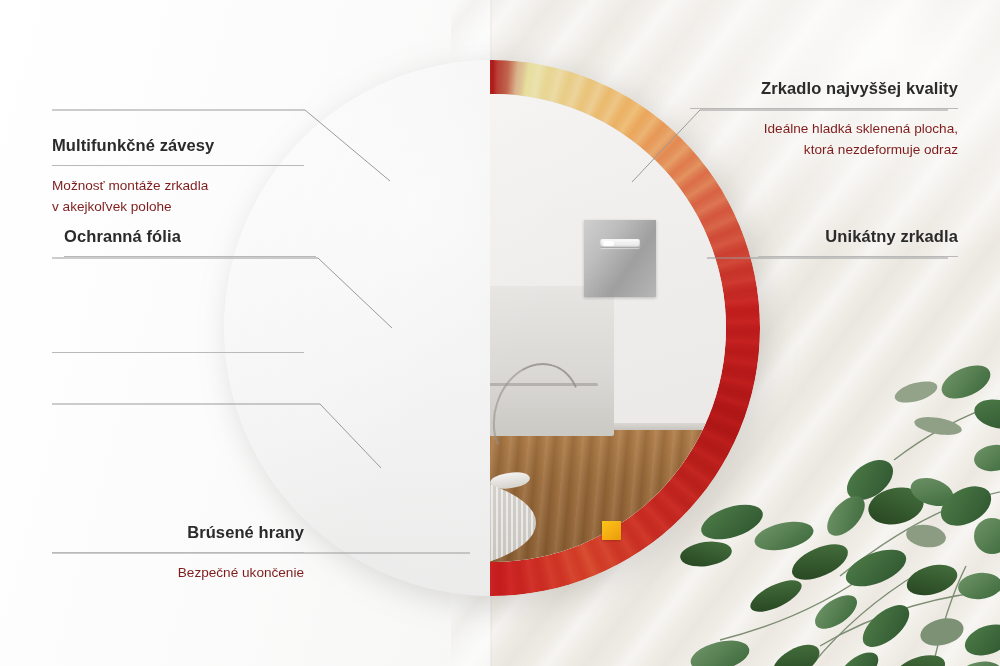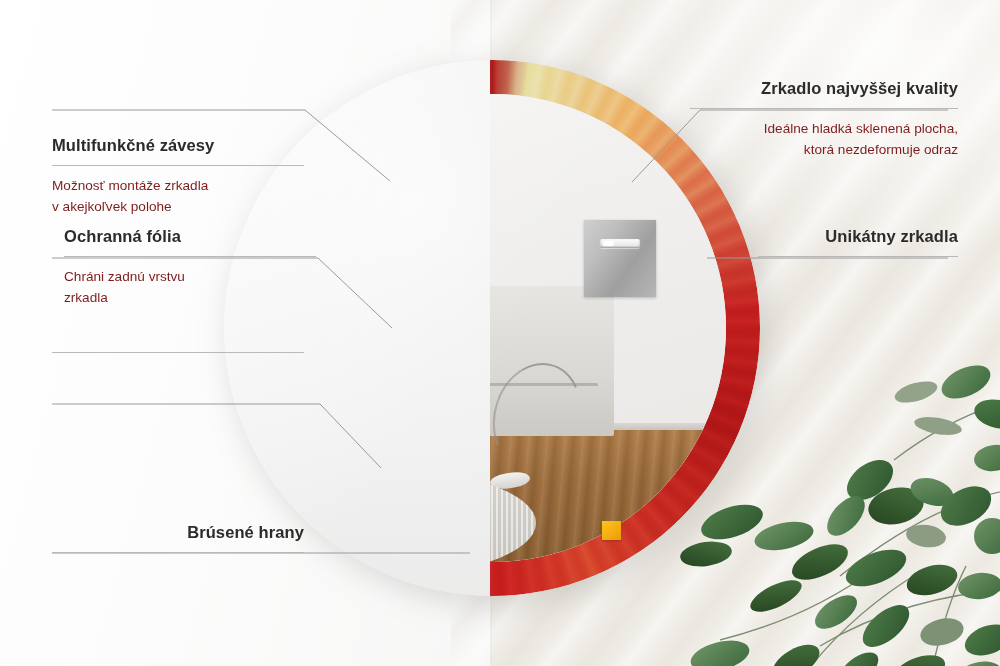--- a/index.html
+++ b/index.html
@@ -278,31 +278,30 @@
   <div class="callout c-left" id="co1">
     <h3>Multifunkčné závesy</h3>
     <div class="rule"></div>
     <p>Možnosť montáže zrkadla
 v akejkoľvek polohe</p>
   </div>
 
   <div class="callout c-left" id="co2">
     <h3>Ochranná fólia</h3>
     <div class="rule"></div>
-    <p>Chráni zadnú vrstvu
-zrkadla</p>
   </div>
 
   <div class="callout c-left" id="co3">
     <div class="rule"></div>
   </div>
 
   <div class="callout c-left" id="co4">
     <h3>Brúsené hrany</h3>
     <div class="rule"></div>
+    <p>Bezpečné ukončenie</p>
   </div>
 
   <div class="callout c-right" id="co5">
     <h3>Zrkadlo najvyššej kvality</h3>
     <div class="rule"></div>
     <p>Ideálne hladká sklenená plocha,
 ktorá nezdeformuje odraz</p>
   </div>
 
   <div class="callout c-right" id="co6">

